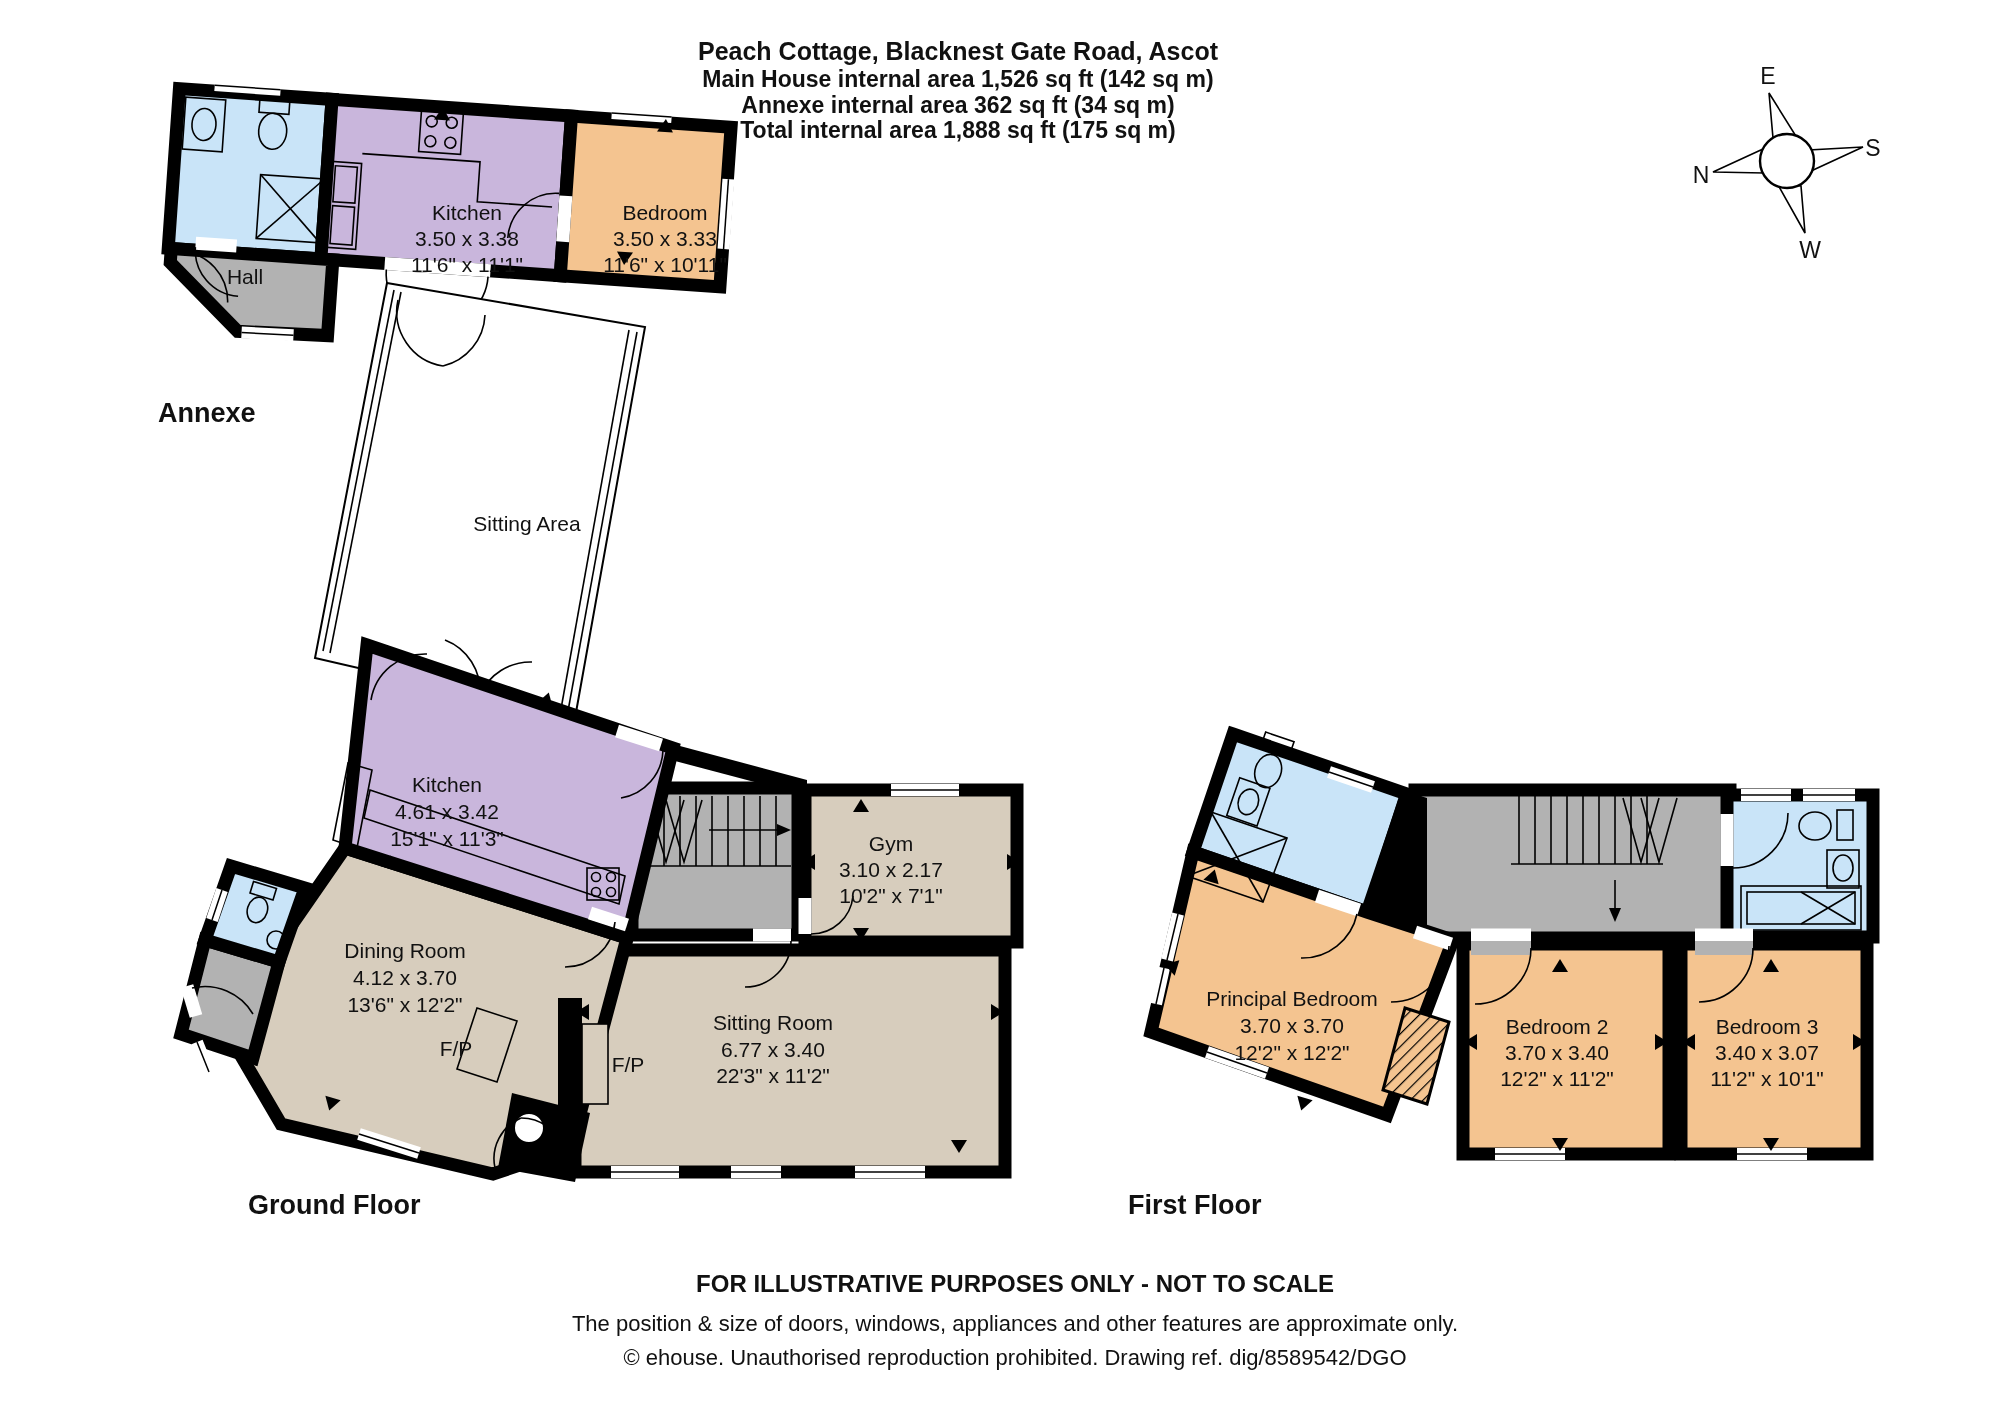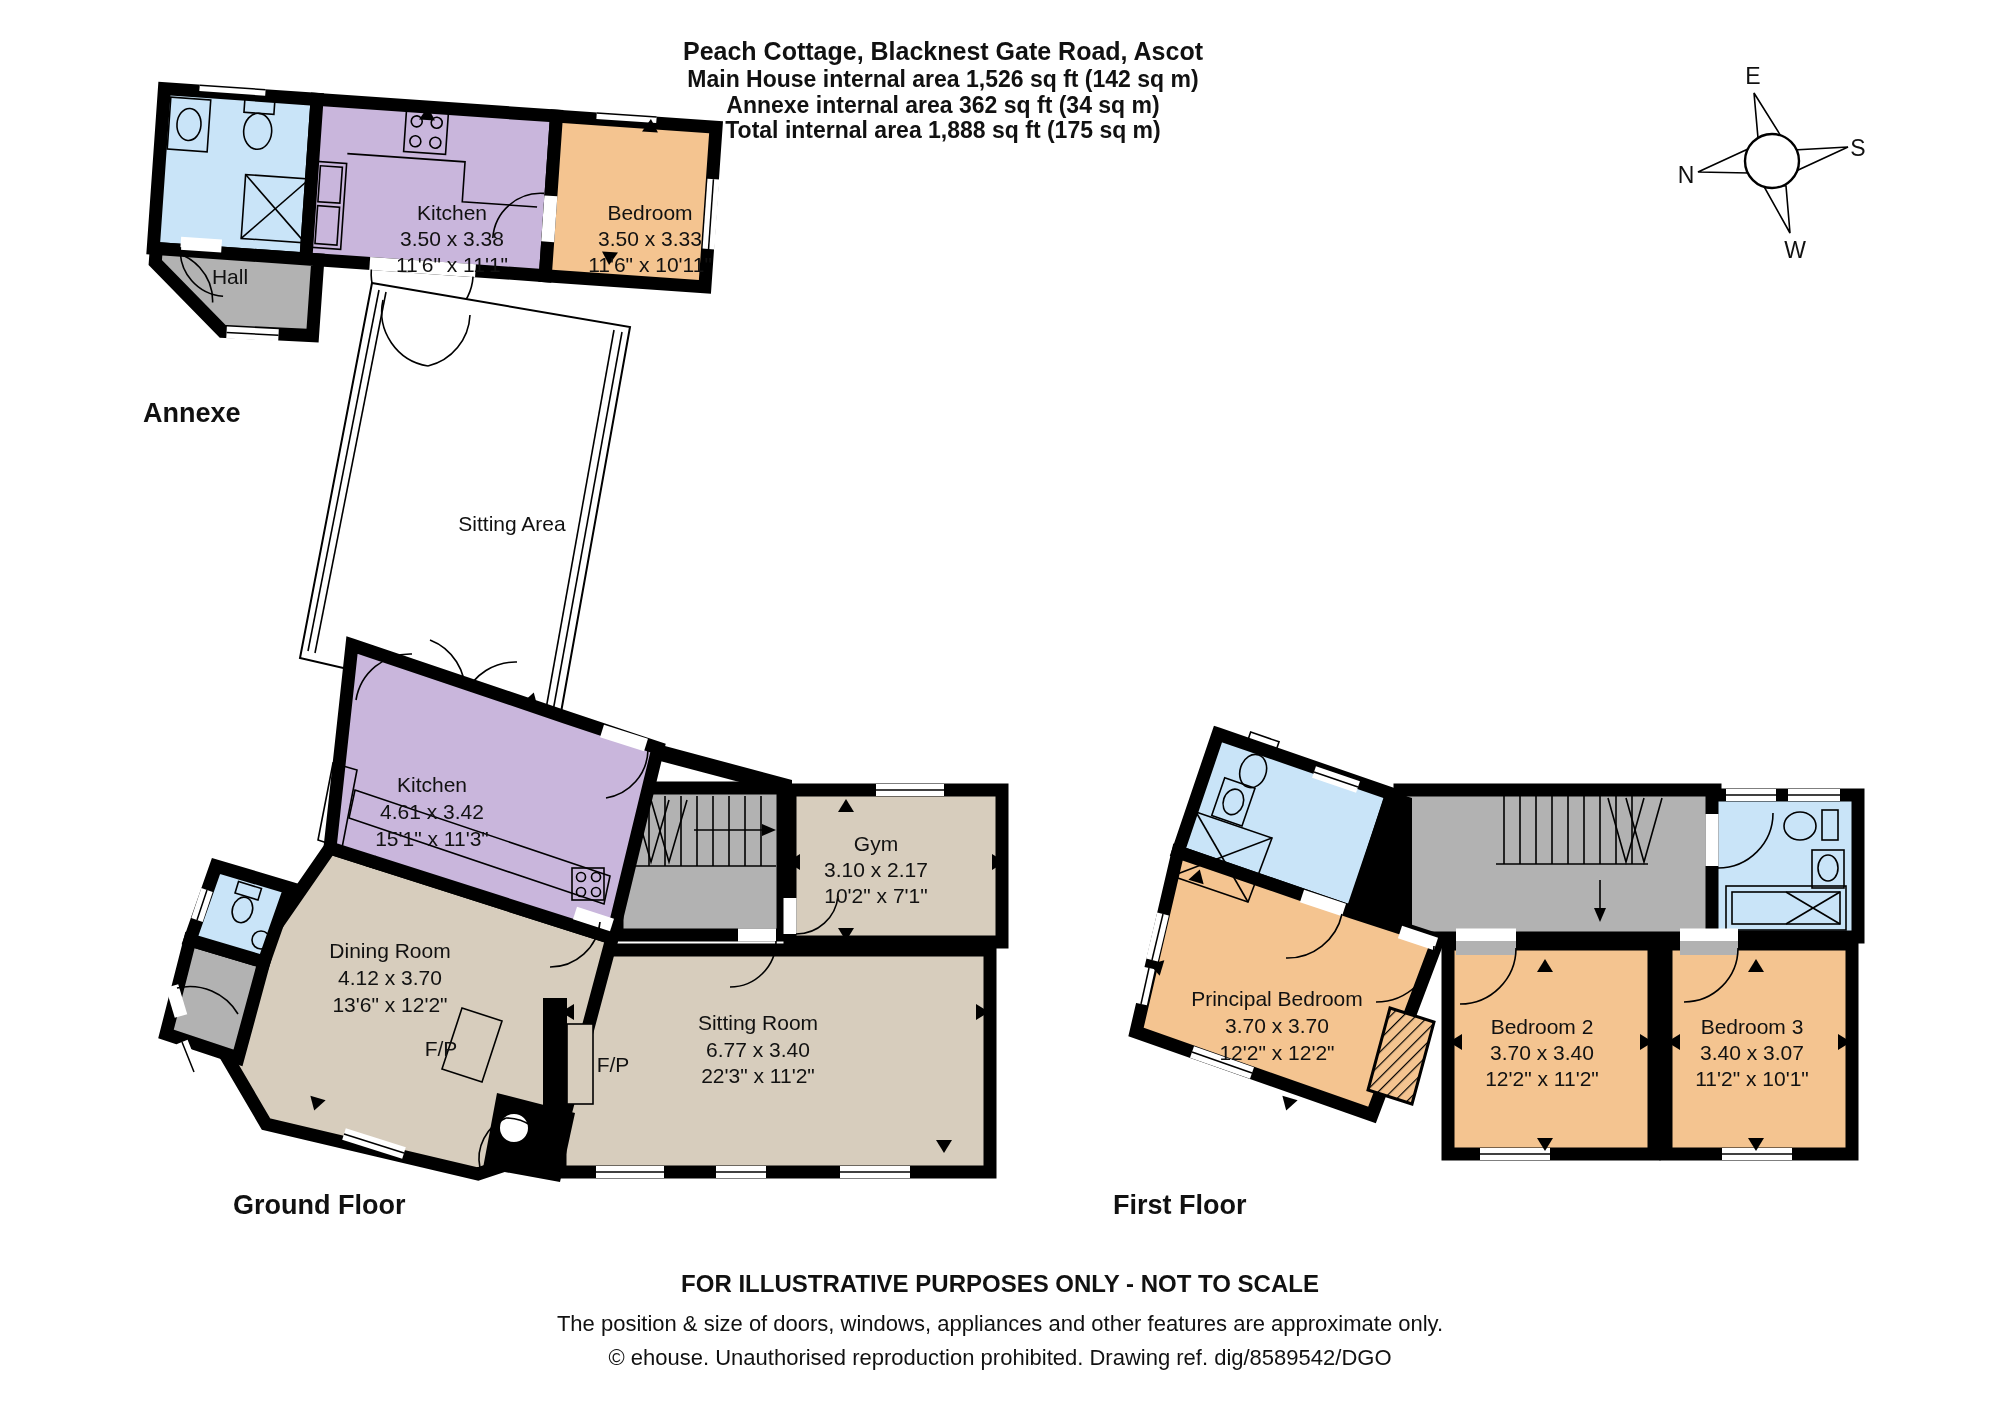--- a/index.html
+++ b/index.html
@@ -1,16 +1,16 @@
 <!DOCTYPE html>
 <html><head>
 <meta charset="utf-8">
 <style>
   html,body{margin:0;padding:0;background:#ffffff;}
-  .page{position:relative;width:1974px;height:1416px;background:#fff;overflow:hidden;}
+  .page{position:relative;width:1974px;height:1416px;background:#fff;overflow:hidden;padding-left:15px;}
   svg{display:block;}
   text{fill:#111;}
   .lbl{font:400 21px "Liberation Sans", sans-serif;text-anchor:middle;}
   .big{font:700 27px "Liberation Sans", sans-serif;text-anchor:start;}
   .title1{font:700 25px "Liberation Sans", sans-serif;text-anchor:middle;}
   .title2{font:700 23px "Liberation Sans", sans-serif;text-anchor:middle;}
   .foot1{font:700 24px "Liberation Sans", sans-serif;text-anchor:middle;}
   .foot2{font:400 22px "Liberation Sans", sans-serif;text-anchor:middle;}
   .cmp{font:400 23px "Liberation Sans", sans-serif;text-anchor:middle;}
   .fill-purple{fill:#c9b6dc;stroke:#000;stroke-width:13;}

